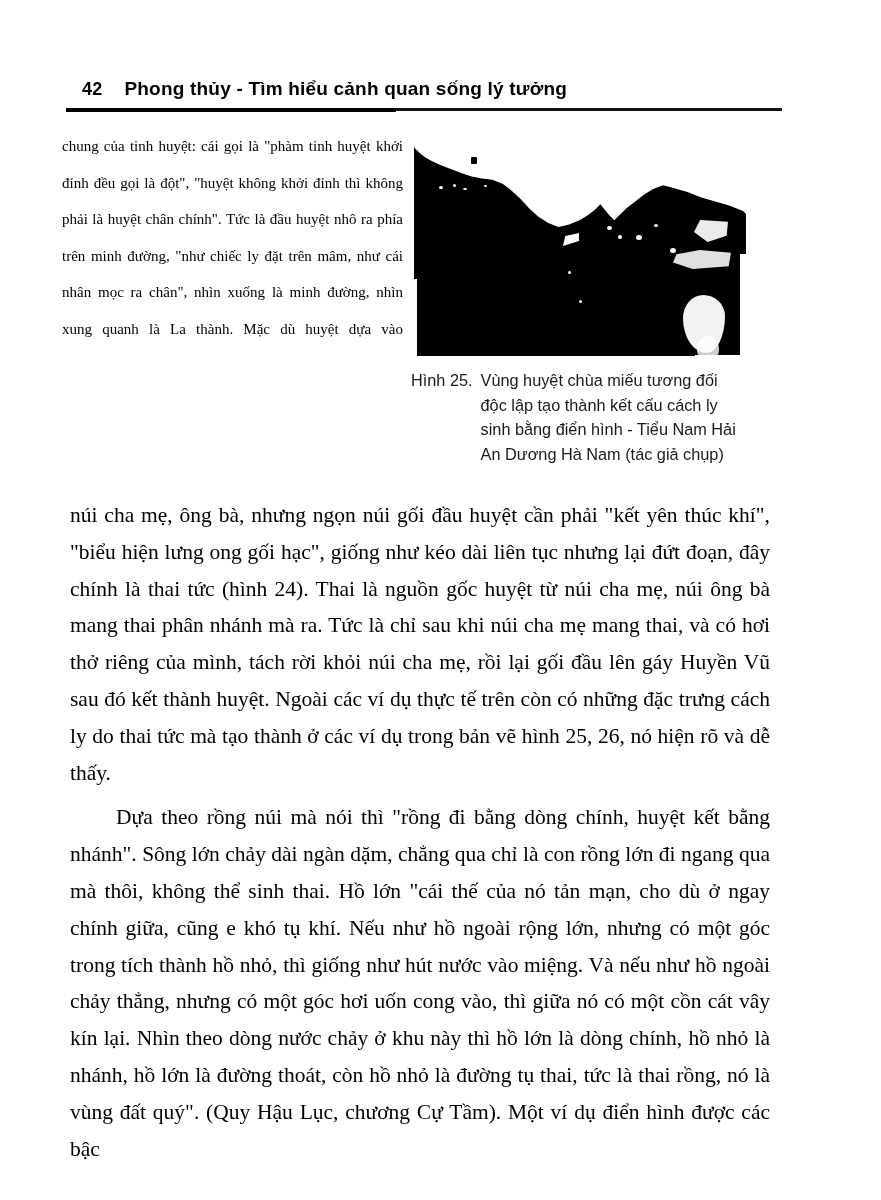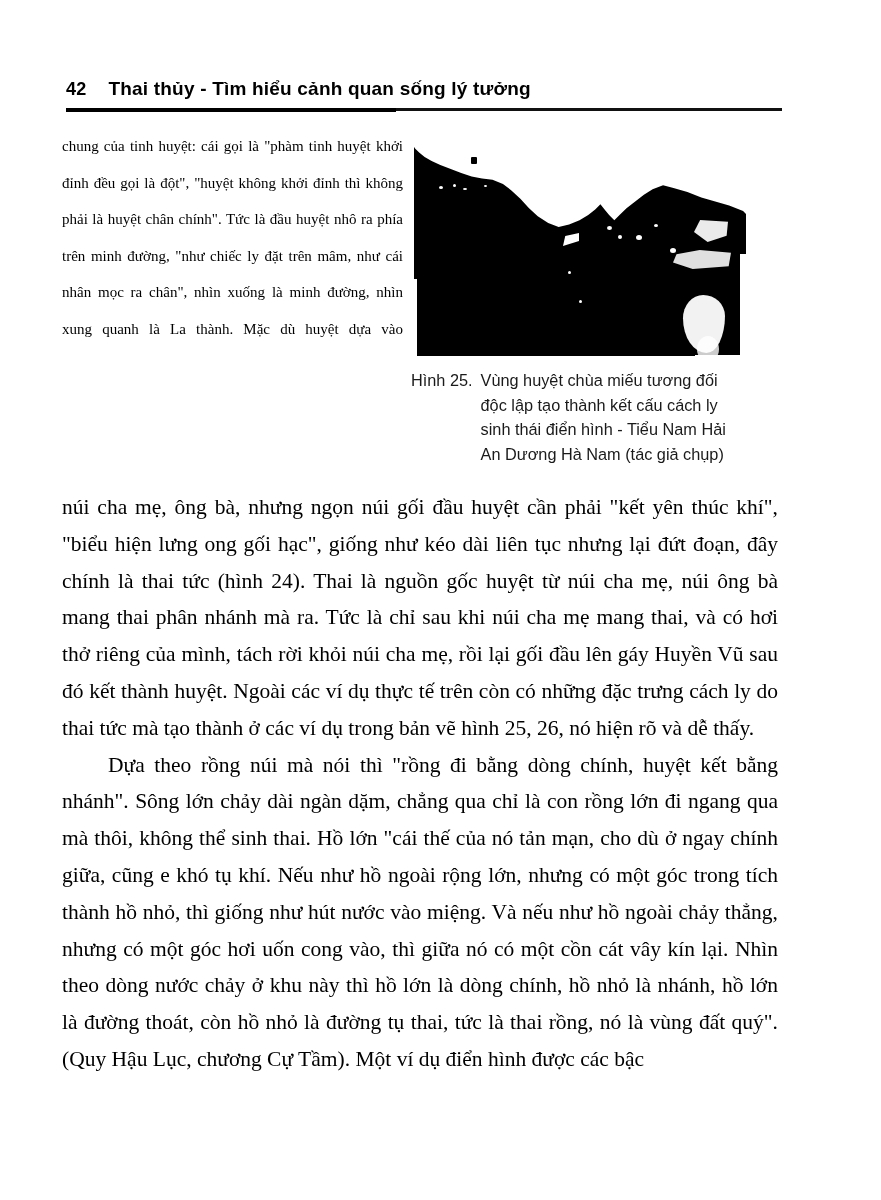--- a/index.html
+++ b/index.html
@@ -27,20 +27,21 @@
   }
   .header-row {
     display: flex;
     align-items: baseline;
     gap: 22px;
     font-family: "Liberation Sans", "DejaVu Sans", sans-serif;
     font-weight: bold;
     font-size: 19px;
     letter-spacing: 0.2px;
     white-space: nowrap;
+    margin-left: 16px;
   }
   .page-number {
     font-size: 18px;
   }
   .header-rule {
     position: absolute;
     left: 0;
     top: 30px;
     width: 716px;
     height: 3px;
@@ -253,35 +254,35 @@
   .col-full {
     position: absolute;
     left: 62px;
     top: 489px;
     width: 716px;
     font-size: 21.5px;
     line-height: 36.8px;
     text-align: justify;
   }
   .col-full p {
-    margin: 0;
+    margin: 8px;
   }
   .col-full p.indent {
     text-indent: 46px;
   }
 </style>
 </head>
 <body>
 
 <div class="page">
 
   <div class="header">
     <div class="header-row">
       <span class="page-number">42</span>
-      <span class="running-title">Thai thủy - Tìm hiểu cảnh quan sống lý tưởng</span>
+      <span class="running-title">Phong thủy - Tìm hiểu cảnh quan sống lý tưởng</span>
     </div>
     <div class="header-rule"></div>
   </div>
 
   <div class="col-left">chung của tinh huyệt: cái gọi là "phàm tinh huyệt khởi đỉnh đều gọi là đột", "huyệt không khởi đỉnh thì không phải là huyệt chân chính". Tức là đầu huyệt nhô ra phía trên minh đường, "như chiếc ly đặt trên mâm, như cái nhân mọc ra chân", nhìn xuống là minh đường, nhìn xung quanh là La thành. Mặc dù huyệt dựa vào</div>
 
   <div class="figure">
     <div class="photo">
       <div class="edge-l"></div>
       <div class="edge-l2"></div>
@@ -301,21 +302,21 @@
       <div class="flash"></div>
       <div class="blowout-1"></div>
       <div class="blowout-2"></div>
       <div class="blowout-3"></div>
       <div class="blowout-4"></div>
       <div class="notch-r"></div>
       <div class="notch-r2"></div>
       <div class="edge-b"></div>
     </div>
     <div class="caption">
-      <span class="fig-label">Hình 25.</span><span class="caption-body">Vùng huyệt chùa miếu tương đối độc lập tạo thành kết cấu cách ly sinh thái điển hình - Tiểu Nam Hải An Dương Hà Nam (tác giả chụp)</span>
+      <span class="fig-label">Hình 25.</span><span class="caption-body">Vùng huyệt chùa miếu tương đối độc lập tạo thành kết cấu cách ly sinh bằng điển hình - Tiểu Nam Hải An Dương Hà Nam (tác giả chụp)</span>
     </div>
   </div>
 
   <div class="col-full">
     <p>núi cha mẹ, ông bà, nhưng ngọn núi gối đầu huyệt cần phải "kết yên thúc khí", "biểu hiện lưng ong gối hạc", giống như kéo dài liên tục nhưng lại đứt đoạn, đây chính là thai tức (hình 24). Thai là nguồn gốc huyệt từ núi cha mẹ, núi ông bà mang thai phân nhánh mà ra. Tức là chỉ sau khi núi cha mẹ mang thai, và có hơi thở riêng của mình, tách rời khỏi núi cha mẹ, rồi lại gối đầu lên gáy Huyền Vũ sau đó kết thành huyệt. Ngoài các ví dụ thực tế trên còn có những đặc trưng cách ly do thai tức mà tạo thành ở các ví dụ trong bản vẽ hình 25, 26, nó hiện rõ và dễ thấy.</p>
     <p class="indent">Dựa theo rồng núi mà nói thì "rồng đi bằng dòng chính, huyệt kết bằng nhánh". Sông lớn chảy dài ngàn dặm, chẳng qua chỉ là con rồng lớn đi ngang qua mà thôi, không thể sinh thai. Hồ lớn "cái thế của nó tản mạn, cho dù ở ngay chính giữa, cũng e khó tụ khí. Nếu như hồ ngoài rộng lớn, nhưng có một góc trong tích thành hồ nhỏ, thì giống như hút nước vào miệng. Và nếu như hồ ngoài chảy thẳng, nhưng có một góc hơi uốn cong vào, thì giữa nó có một cồn cát vây kín lại. Nhìn theo dòng nước chảy ở khu này thì hồ lớn là dòng chính, hồ nhỏ là nhánh, hồ lớn là đường thoát, còn hồ nhỏ là đường tụ thai, tức là thai rồng, nó là vùng đất quý". (Quy Hậu Lục, chương Cự Tầm). Một ví dụ điển hình được các bậc</p>
   </div>
 
 </div>
 

